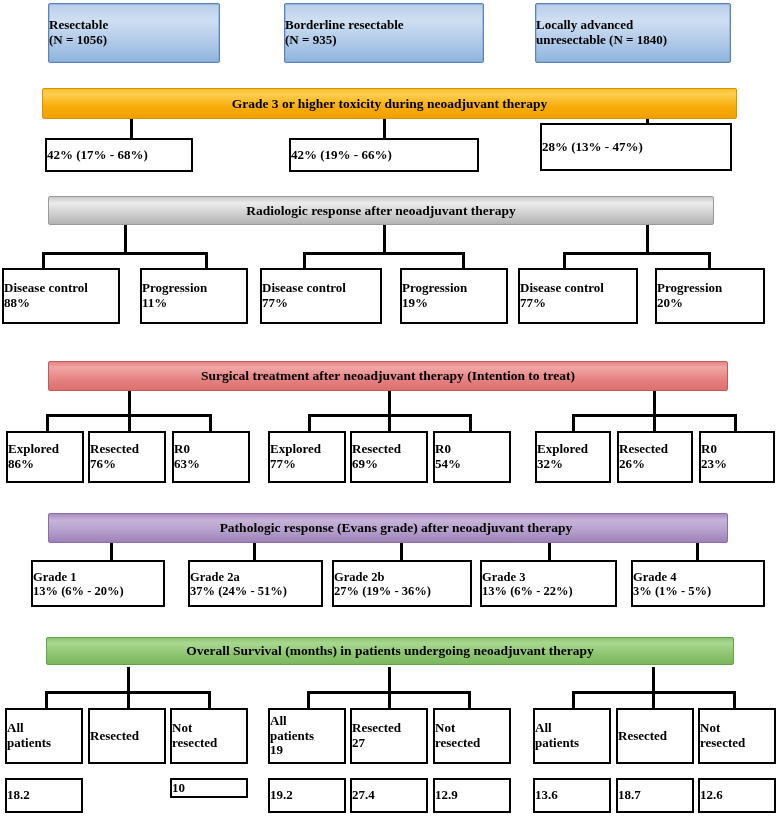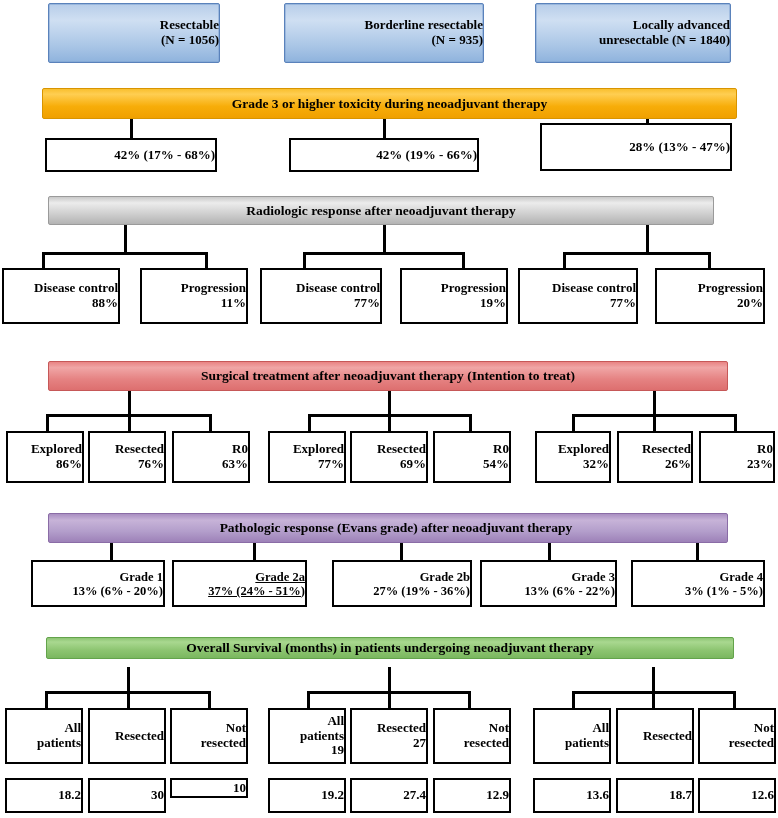--- a/index.html
+++ b/index.html
@@ -13,21 +13,21 @@
     position: relative;
     overflow: hidden;
   }
   #canvas { position: relative; width: 778px; height: 818px; }
 
   
   .node {
     position: absolute;
     display: flex;
     flex-direction: column;
-    align-items: flex-end;
+    align-items: flex-start;
     justify-content: center;
     text-align: center;
     font-weight: bold;
     color: #000000;
     line-height: 1.12;
   }
 
   
   .cohort {
     background: linear-gradient(to bottom, #b7cde9 0%, #cfdff2 28%, #aac6e6 72%, #8fb3dd 100%);
@@ -101,21 +101,21 @@
   </div>
 
   <div class="banner banner-orange" style="left:42px; top:88px; width:695px; height:31px;">
     <span>Grade 3 or higher toxicity during neoadjuvant therapy</span>
   </div>
 
   <div class="vline" style="left:130px; top:119px; height:19px;"></div>
   <div class="vline" style="left:383px; top:119px; height:19px;"></div>
   <div class="vline" style="left:646px; top:119px; height:19px;"></div>
 
-  <div class="node obox" style="left:45px; top:138px; width:172px; height:34px;">
+  <div class="node obox" style="left:45px; top:138px; width:148px; height:34px;">
     <span>42% (17% - 68%)</span>
   </div>
   <div class="node obox" style="left:289px; top:138px; width:190px; height:34px;">
     <span>42% (19% - 66%)</span>
   </div>
   <div class="node obox" style="left:540px; top:123px; width:192px; height:48px;">
     <span>28% (13% - 47%)</span>
   </div>
 
   <div class="banner banner-gray" style="left:48px; top:196px; width:666px; height:29px;">
@@ -226,38 +226,38 @@
   <div class="vline" style="left:110px; top:543px; height:17px;"></div>
   <div class="vline" style="left:253px; top:543px; height:17px;"></div>
   <div class="vline" style="left:400px; top:543px; height:17px;"></div>
   <div class="vline" style="left:548px; top:543px; height:17px;"></div>
   <div class="vline" style="left:696px; top:543px; height:17px;"></div>
 
   <div class="node obox small" style="left:31px; top:560px; width:134px; height:47px;">
     <span>Grade 1</span>
     <span>13% (6% - 20%)</span>
   </div>
-  <div class="node obox small" style="left:172px; top:560px; width:135px; height:47px;text-decoration:underline;">
+  <div class="node obox small" style="left:188px; top:560px; width:135px; height:47px;">
     <span>Grade 2a</span>
     <span>37% (24% - 51%)</span>
   </div>
   <div class="node obox small" style="left:332px; top:560px; width:140px; height:47px;">
     <span>Grade 2b</span>
     <span>27% (19% - 36%)</span>
   </div>
   <div class="node obox small" style="left:480px; top:560px; width:137px; height:47px;">
     <span>Grade 3</span>
     <span>13% (6% - 22%)</span>
   </div>
   <div class="node obox small" style="left:631px; top:560px; width:134px; height:47px;">
     <span>Grade 4</span>
     <span>3% (1% - 5%)</span>
   </div>
 
-  <div class="banner banner-green" style="left:46px; top:637px; width:688px; height:22px;">
+  <div class="banner banner-green" style="left:46px; top:637px; width:688px; height:28px;">
     <span>Overall Survival (months) in patients undergoing neoadjuvant therapy</span>
   </div>
 
   <div class="vline" style="left:127px; top:667px; height:27px;"></div>
   <div class="hline" style="left:45px; top:691px; width:166px;"></div>
   <div class="vline" style="left:45px; top:691px; height:17px;"></div>
   <div class="vline" style="left:127px; top:691px; height:17px;"></div>
   <div class="vline" style="left:208px; top:691px; height:17px;"></div>
 
   <div class="node obox" style="left:5px; top:708px; width:78px; height:56px;">
@@ -267,23 +267,20 @@
   <div class="node obox" style="left:88px; top:708px; width:78px; height:56px;">
     <span>Resected</span>
   </div>
   <div class="node obox" style="left:170px; top:708px; width:78px; height:56px;">
     <span>Not</span>
     <span>resected</span>
   </div>
   <div class="node obox" style="left:5px; top:778px; width:78px; height:35px;">
     <span>18.2</span>
   </div>
-  <div class="node obox" style="left:88px; top:778px; width:78px; height:35px;">
-    <span>30</span>
-  </div>
   <div class="node obox" style="left:170px; top:778px; width:78px; height:20px;">
     <span>10</span>
   </div>
 
   <div class="vline" style="left:388px; top:667px; height:27px;"></div>
   <div class="hline" style="left:307px; top:691px; width:164px;"></div>
   <div class="vline" style="left:307px; top:691px; height:17px;"></div>
   <div class="vline" style="left:388px; top:691px; height:17px;"></div>
   <div class="vline" style="left:468px; top:691px; height:17px;"></div>
 

